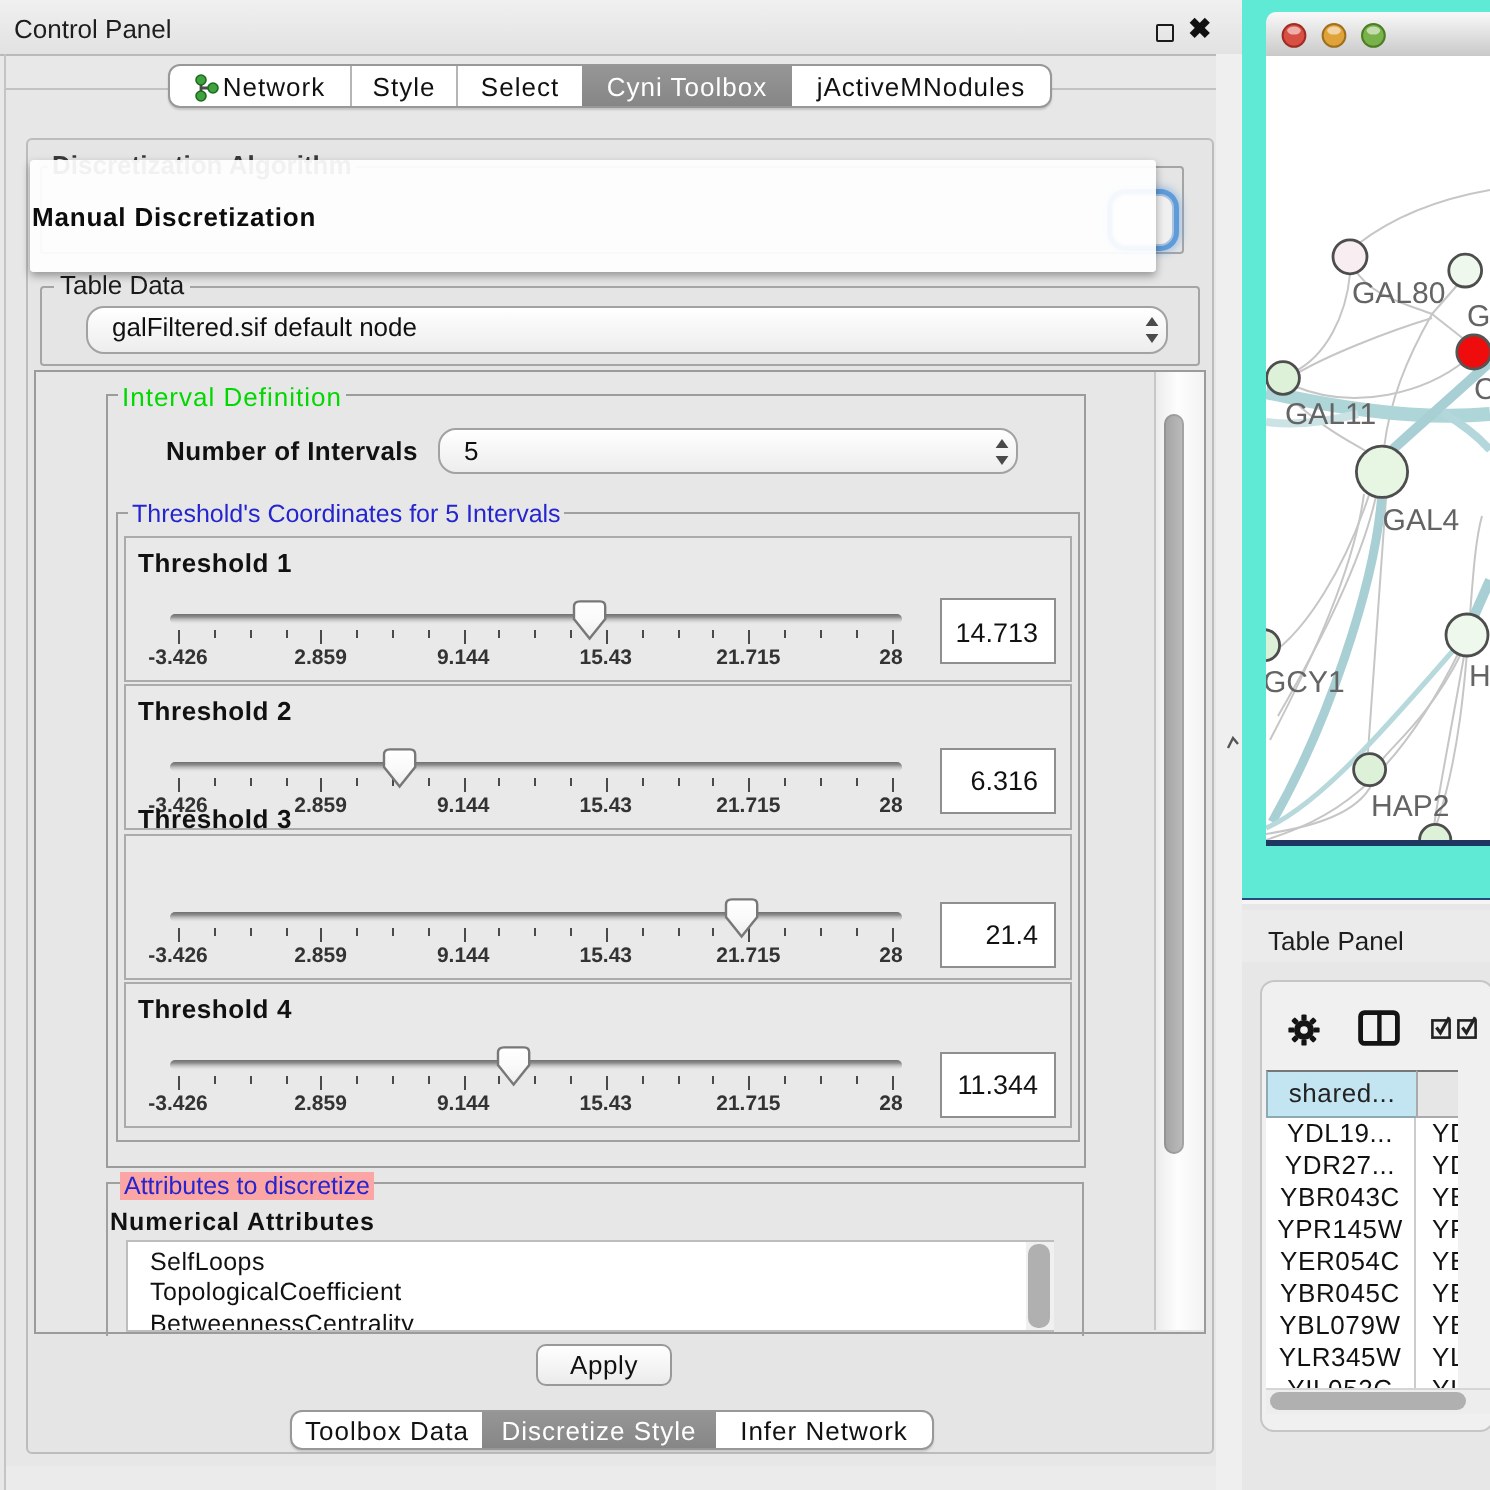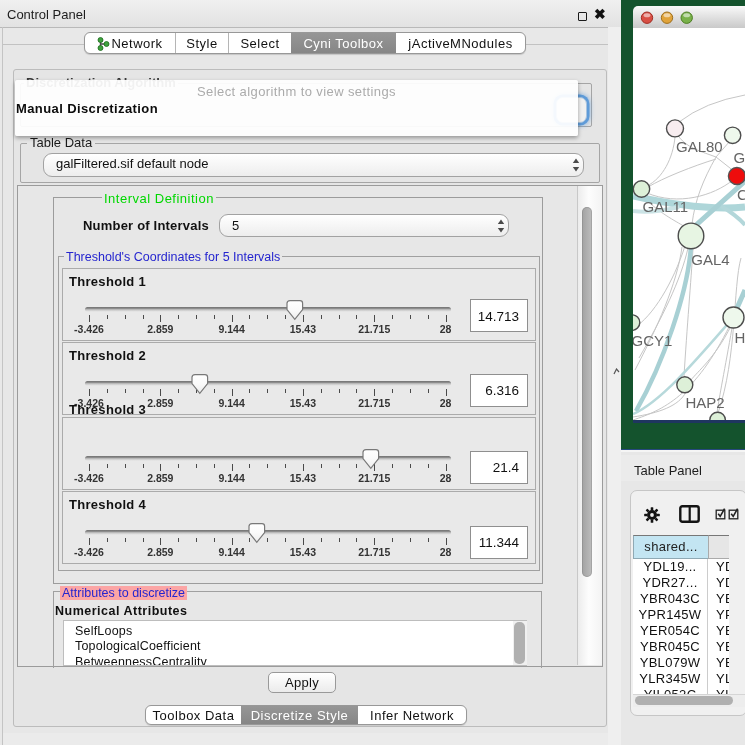--- a/index.html
+++ b/index.html
@@ -51,30 +51,29 @@
   <div class="abs" style="left:43px;top:153px;width:539px;height:22px;background:linear-gradient(#ffffff,#ededed);border:1px solid #a2a2a2;border-radius:9px;"></div>
   <div class="abs" style="left:56px;top:156px;font-size:13px;color:#111;">galFiltered.sif default node</div>
   <div class="abs" style="left:572px;top:158px;width:8px;height:14px;">
     <svg width="8" height="14">
         <path d="M4 0.5 L7.2 5 L0.8 5 Z" fill="#4a4a4a"></path>
         <path d="M4 13.5 L7.2 9 L0.8 9 Z" fill="#4a4a4a"></path>
       </svg>
   </div>
 
   <div class="abs" style="left:15px;top:80px;width:563px;height:56px;background:rgba(255,255,255,0.93);border-radius:2px;box-shadow:0 2px 4px rgba(0,0,0,0.35);"></div>
-  <div class="abs" style="left:15px;top:84px;width:563px;text-align:center;font-size:13px;color:#ababab;letter-spacing:0.4px;">Select algorithm to view settings</div>
   <div class="abs" style="left:16px;top:100.5px;font-size:13px;font-weight:bold;color:#0c0c0c;letter-spacing:0.4px;">Manual Discretization</div>
 
   <div class="abs" style="left:17px;top:185px;width:584px;height:480px;border:1px solid #9b9b9b;background:#e7e7e7;"></div>
 
   <div class="abs" style="left:577px;top:186px;width:24px;height:479px;background:linear-gradient(90deg,#ececec,#fdfdfd 45%,#f3f3f3);border-left:1px solid #c8c8c8;"></div>
   <div class="abs" style="left:581.5px;top:207px;width:10px;height:370px;background:linear-gradient(90deg,#a2a2a2,#bdbdbd);border-radius:5px;box-shadow:inset 0 0 0 1px rgba(120,120,120,0.35);"></div>
 
   <div class="abs" style="left:53px;top:197px;width:488px;height:385px;border:1px solid #9c9c9c;"></div>
-  <div class="abs" style="left:59px;top:191px;font-size:13px;letter-spacing:0.5px;color:#00d800;background:#e7e7e7;padding:0 2px;margin-left:43px;">Interval Definition</div>
+  <div class="abs" style="left:59px;top:191px;font-size:13px;letter-spacing:0.5px;color:#00d800;background:#e7e7e7;padding:0 2px;">Interval Definition</div>
 
   <div class="abs" style="left:83px;top:218px;font-size:13px;font-weight:bold;color:#111;letter-spacing:0.2px;">Number of Intervals</div>
   <div class="abs" style="left:219px;top:214px;width:288px;height:21px;background:linear-gradient(#ffffff,#ededed);border:1px solid #a2a2a2;border-radius:9px;"></div>
   <div class="abs" style="left:232px;top:218px;font-size:13px;color:#111;">5</div>
   <div class="abs" style="left:497px;top:219px;width:8px;height:14px;">
     <svg width="8" height="14">
         <path d="M4 0.5 L7.2 5 L0.8 5 Z" fill="#4a4a4a"></path>
         <path d="M4 13.5 L7.2 9 L0.8 9 Z" fill="#4a4a4a"></path>
       </svg>
   </div>
@@ -269,21 +268,21 @@
     <div style="width:117px;display:flex;align-items:center;justify-content:center;background:linear-gradient(#969696,#868686);color:#fff;">Discretize Style</div>
     <div style="width:108px;display:flex;align-items:center;justify-content:center;">Infer Network</div>
   </div>
 
   <div class="abs" style="left:608px;top:27px;width:13px;height:718px;background:#efefef;"></div>
   <svg class="abs" style="left:613px;top:368px;" width="7" height="7">
       <path d="M1 6 L3.5 1 L6 4" fill="none" stroke="#555" stroke-width="1.2"></path>
     </svg>
 </div>
 
-<div class="abs" style="left:621px;top:0;width:124px;height:452px;background:#14532d;">
+<div class="abs" style="left:621px;top:0;width:124px;height:452px;background:#5eead4;">
   <div class="abs" style="left:12px;top:6px;width:112px;height:22px;background:linear-gradient(#f9f9f9,#c9c9c9);border-bottom:1px solid #707070;border-top-left-radius:5px;"></div>
 
   <svg class="abs" style="left:18px;top:9px;" width="80" height="18">
     <circle cx="8" cy="8.7" r="5.7" fill="#d84f44"></circle>
       <circle cx="8" cy="8.7" r="5.7" fill="none" stroke="#9f2d24" stroke-width="1"></circle>
       <ellipse cx="8" cy="6.3" rx="3.4" ry="2" fill="rgba(255,255,255,0.55)"></ellipse>
     <circle cx="28" cy="8.7" r="5.7" fill="#e0a33a"></circle>
       <circle cx="28" cy="8.7" r="5.7" fill="none" stroke="#9d6f1e" stroke-width="1"></circle>
       <ellipse cx="28" cy="6.3" rx="3.4" ry="2" fill="rgba(255,255,255,0.55)"></ellipse>
     <circle cx="47.7" cy="8.7" r="5.7" fill="#79b14a"></circle>

